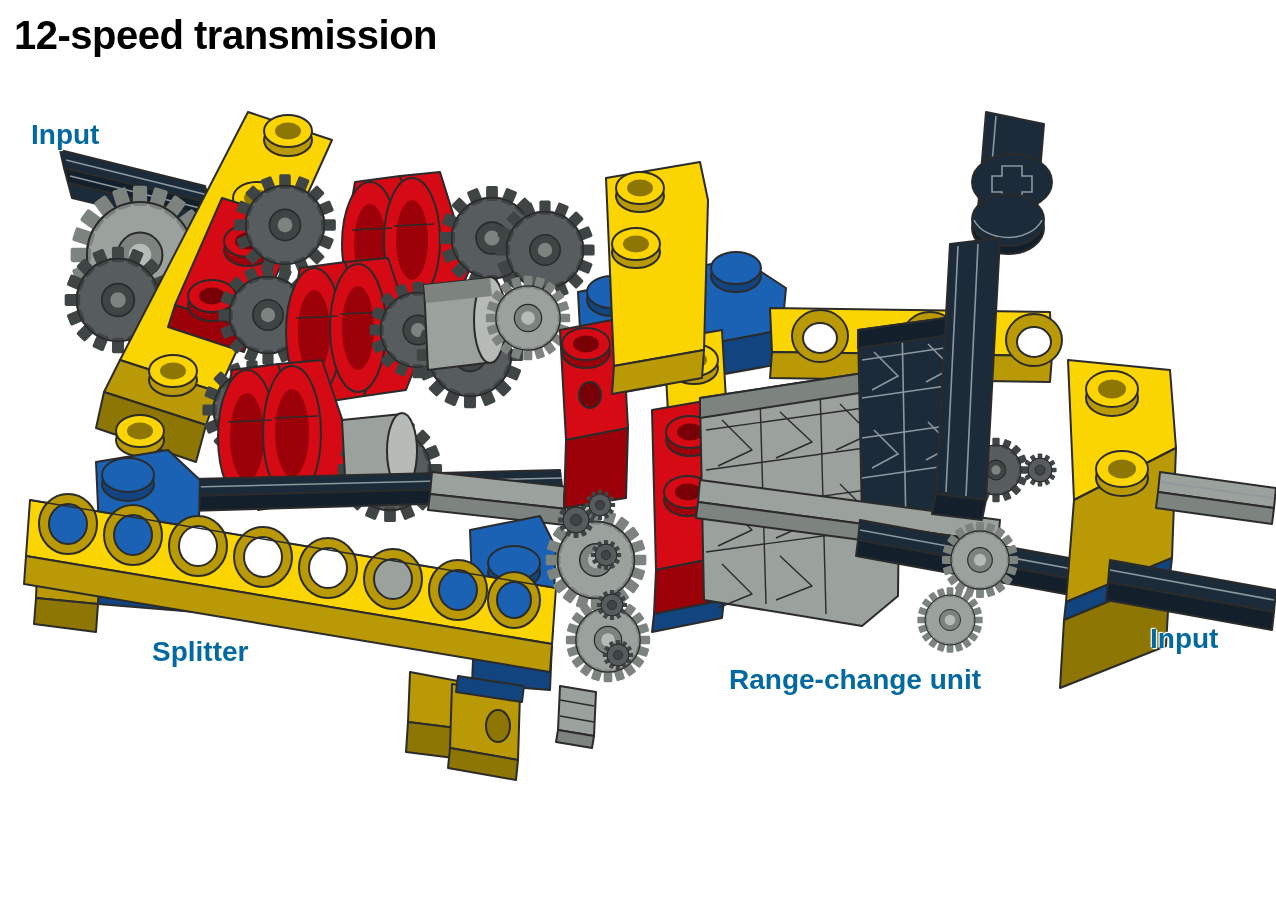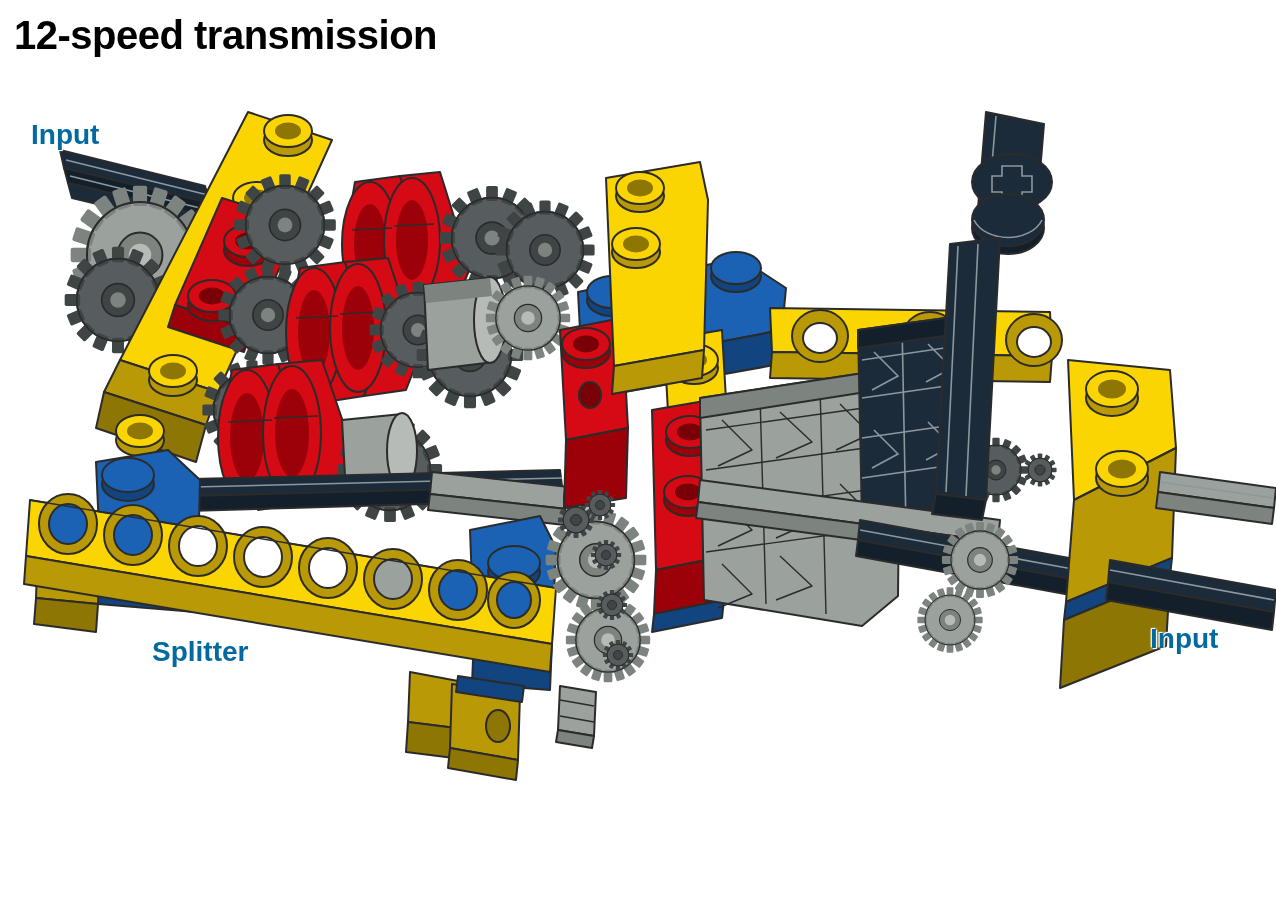--- a/index.html
+++ b/index.html
@@ -565,15 +565,16 @@
       <path class="olt" d="M560 716 L594 722"></path>
     </g>
 
   </svg>
   </div>
 
   <div class="title">12-speed transmission</div>
 
   <div class="lbl" id="lbl-input" style="left: 31px; top: 120px;">Input</div>
   <div class="lbl" id="lbl-splitter" style="left: 152px; top: 637px; text-align: right;">Splitter</div>
+  <div class="lbl" id="lbl-range" style="left: 729px; top: 665px;">Range-change unit</div>
   <div class="lbl" id="lbl-output" style="left: 1150px; top: 624px;">Input</div>
 
 </div>
 
 </body></html>

